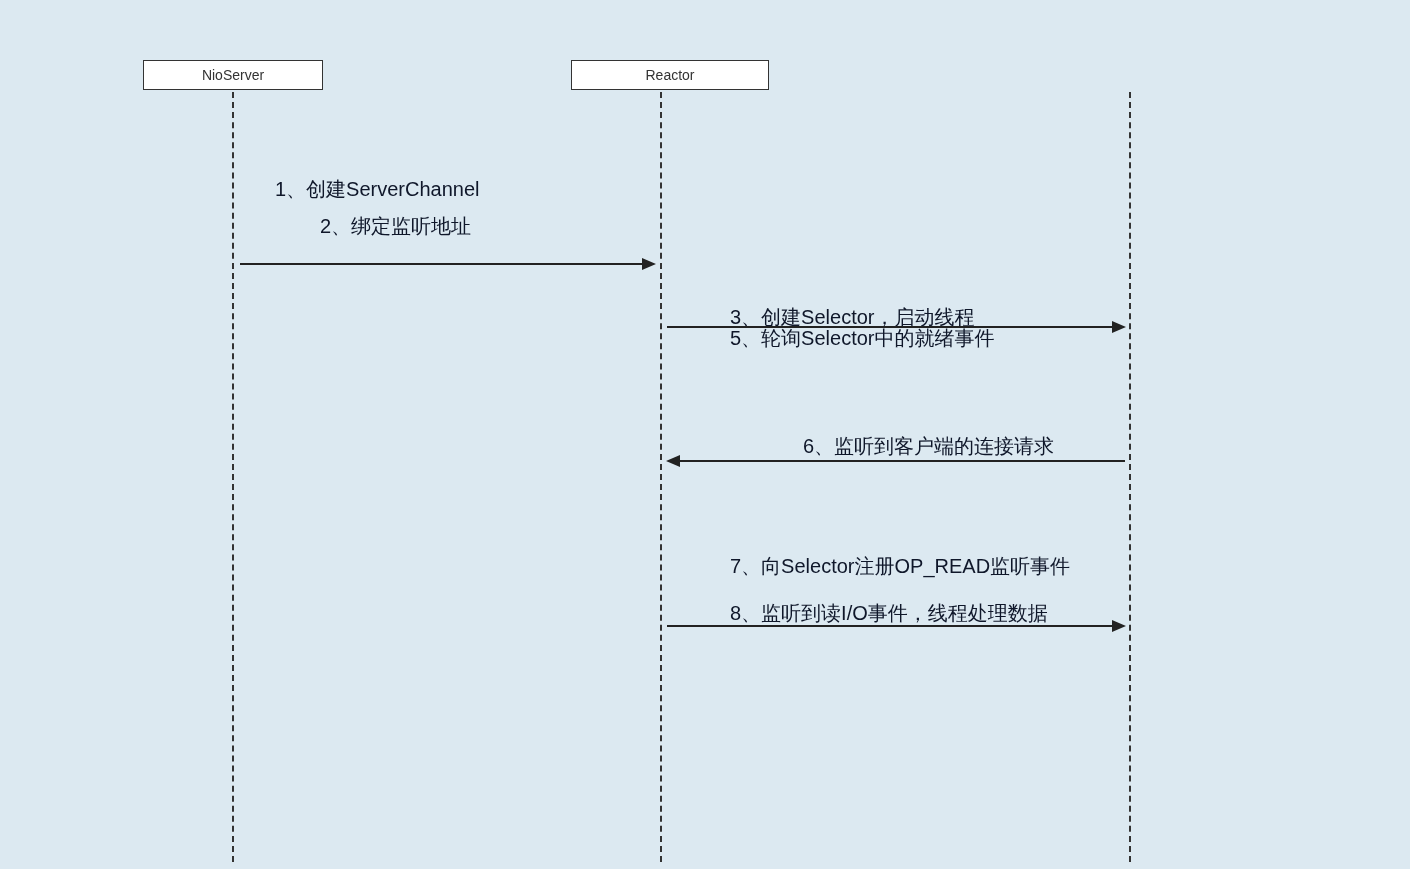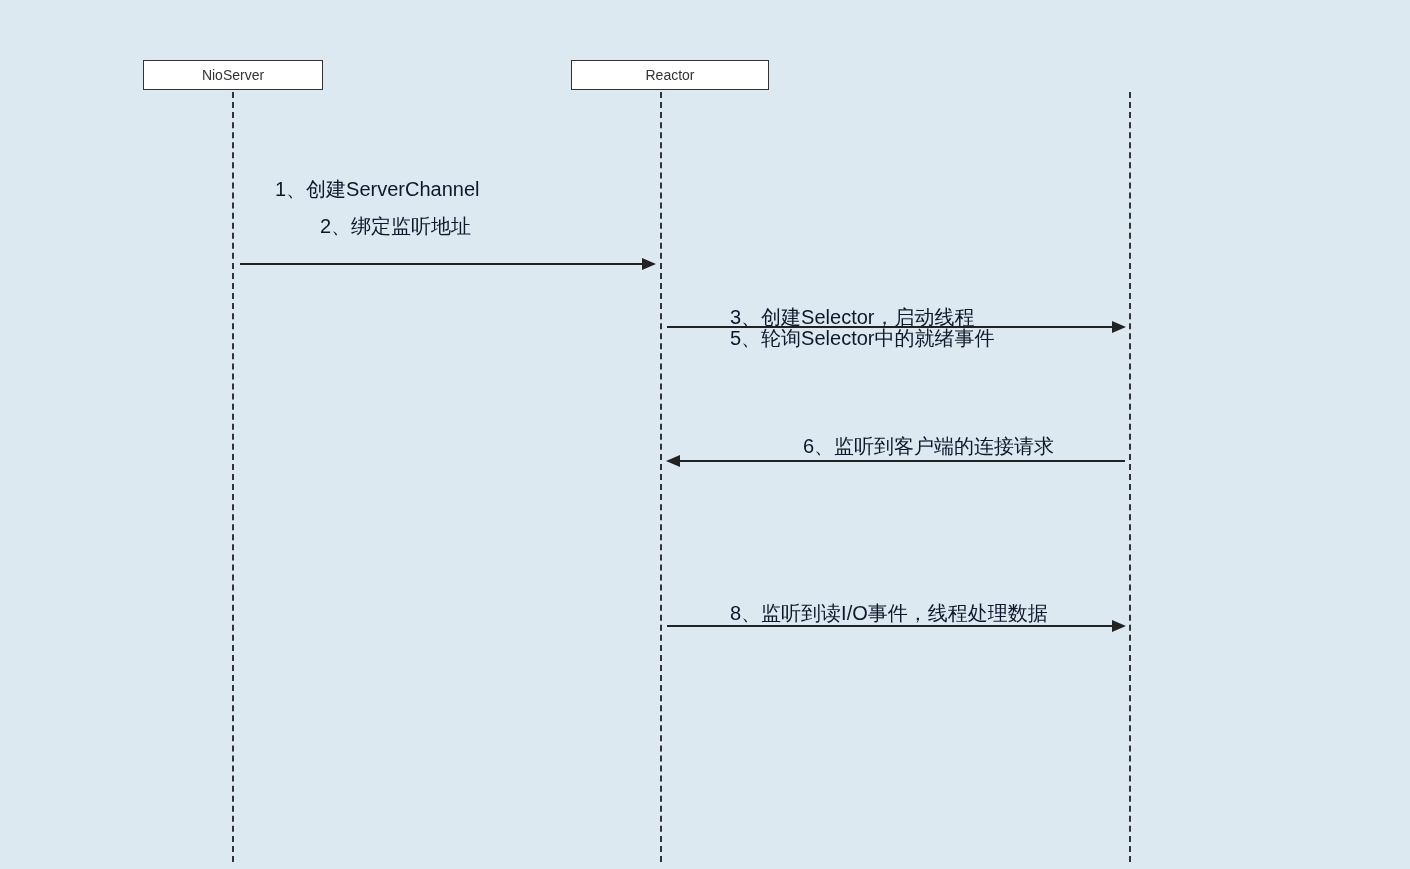--- a/index.html
+++ b/index.html
@@ -102,20 +102,23 @@
   <div class="arrow-line" style="left:667px; top:326px; width:447px;"></div>
   <div class="arrow-head-right" style="left:1112px; top:321px;"></div>
 
   <div class="message-label" style="left:760px; top:430px;margin-left:43px;">
     <span>6、监听到客户端的连接请求</span>
   </div>
 
   <div class="arrow-line" style="left:680px; top:460px; width:445px;"></div>
   <div class="arrow-head-left" style="left:666px; top:455px;"></div>
 
+  <div class="message-label" style="left:730px; top:550px;">
+    <span>7、向Selector注册OP_READ监听事件</span>
+  </div>
   <div class="message-label" style="left:730px; top:597px;">
     <span>8、监听到读I/O事件，线程处理数据</span>
   </div>
 
   <div class="arrow-line" style="left:667px; top:625px; width:447px;"></div>
   <div class="arrow-head-right" style="left:1112px; top:620px;"></div>
 
 </div>
 
 </body></html>

